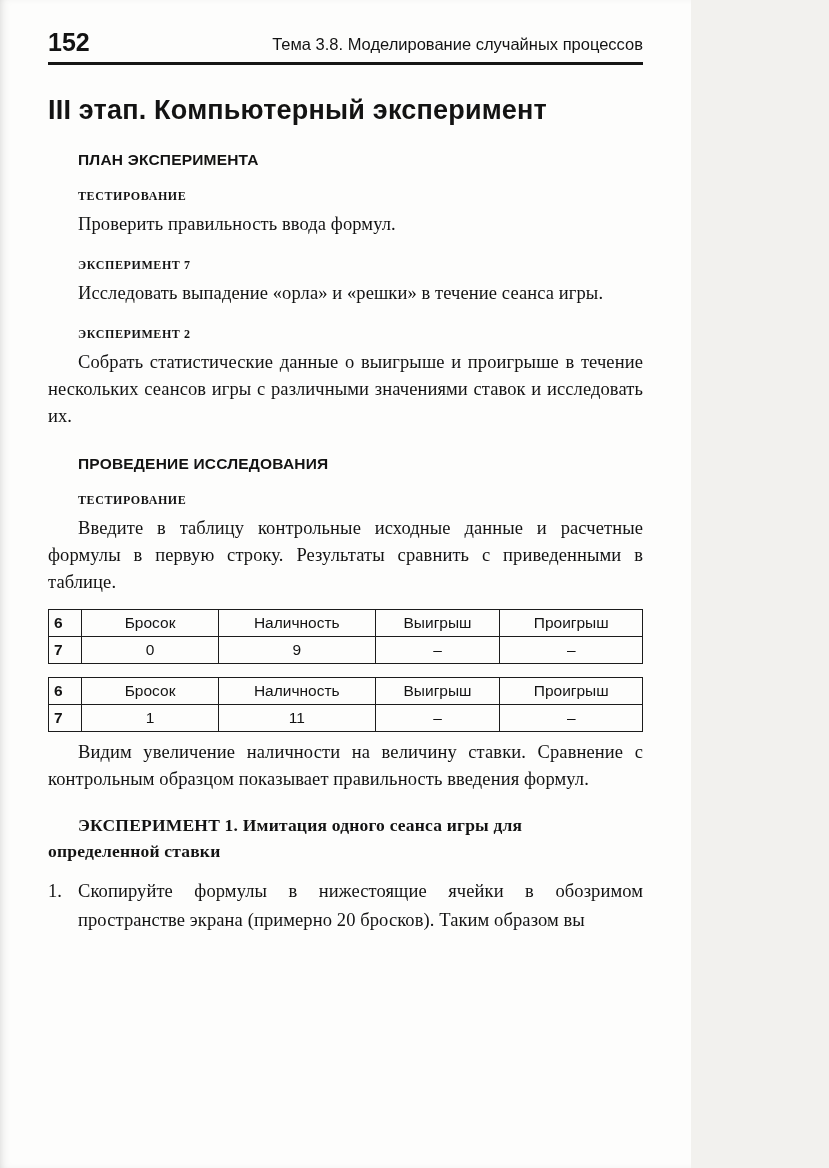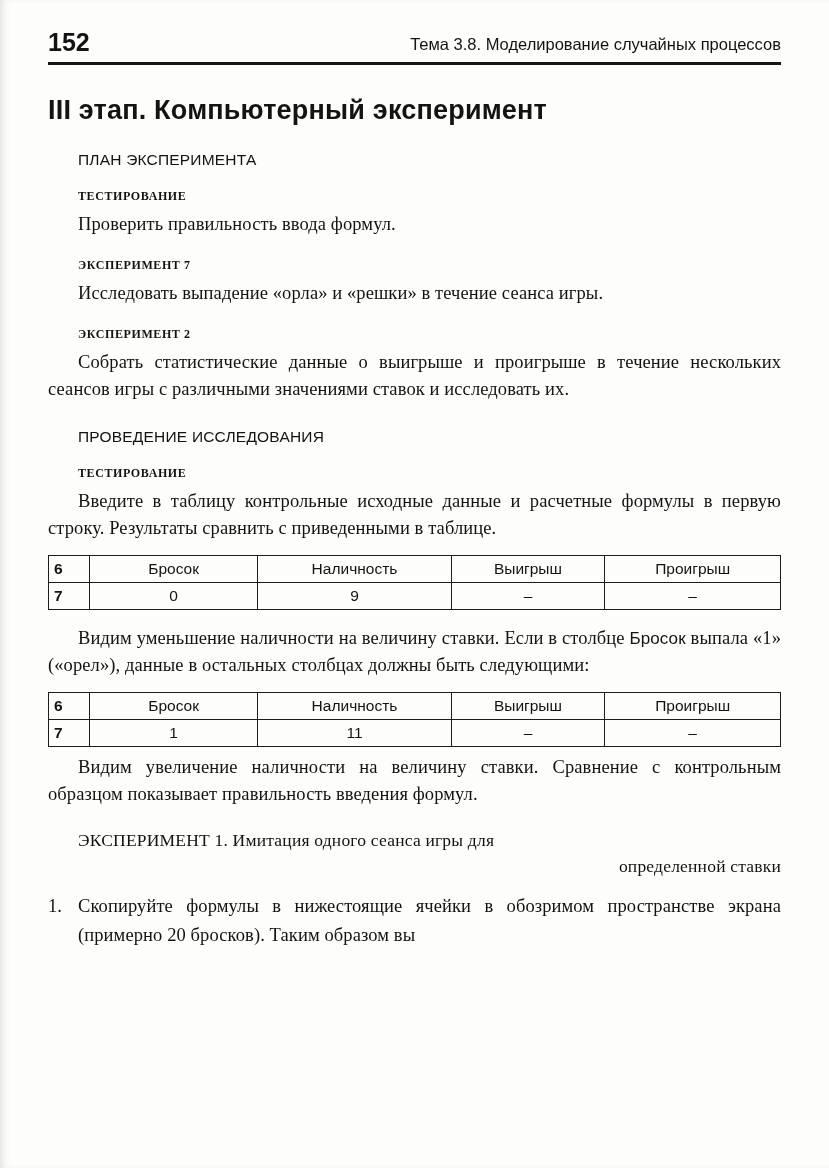--- a/index.html
+++ b/index.html
@@ -4,21 +4,21 @@
 <style>
   * { box-sizing: border-box; }
   html, body { margin: 0; padding: 0; }
   body {
     background: #f2f1ee;
     font-family: "Liberation Serif", serif;
     color: #131313;
     -webkit-font-smoothing: antialiased;
   }
   .page {
-    width: 829px;
+    width: 691px;
     height: 1168px;
     background: #fdfdfc;
     padding: 30px 48px 0 48px;
     position: relative;
     overflow: hidden;
     box-shadow: inset 6px 0 12px -8px rgba(0,0,0,.25);
   }
   
   .hdr-row {
     display: flex;
@@ -46,21 +46,21 @@
   
   h1.main {
     font-family: "Liberation Sans", sans-serif;
     font-weight: 700;
     font-size: 27px;
     margin: 30px 0 0 0;
     letter-spacing: 0.2px;
   }
   .sans-sub {
     font-family: "Liberation Sans", sans-serif;
-    font-weight: 400;
+    font-weight: 700;
     font-size: 15.5px;
     margin: 25px 0 0 30px;
     letter-spacing: 0.2px;
   }
   .serif-sub {
     font-weight: 700;
     font-size: 12px;
     margin: 20px 0 0 30px;
     letter-spacing: 0.6px;
   }
@@ -98,28 +98,28 @@
     text-align: left;
     font-weight: 600;
   }
   col.c0 { width: 5.6%; }
   col.c1 { width: 23%; }
   col.c2 { width: 26.4%; }
   col.c3 { width: 21%; }
   col.c4 { width: 24%; }
   
   .exp-head {
-    font-weight: 400;
+    font-weight: 700;
     font-size: 17.5px;
     line-height: 26px;
     margin-top: 19px;
     letter-spacing: 0.2px;
   }
   .exp-head .l1 { padding-left: 30px; }
-  .exp-head .l2 { text-align: right; }
+  .exp-head .l2 { text-align: left; }
   
   .list-item {
     display: flex;
     margin-top: 13px;
     font-size: 18.5px;
     line-height: 29px;
     letter-spacing: 0.1px;
   }
   .list-item .marker { flex: 0 0 30px; }
   .list-item .text { text-align: justify; flex: 1 1 auto; }
@@ -173,21 +173,20 @@
       <tr>
         <td class="rn">7</td>
         <td>0</td>
         <td>9</td>
         <td>–</td>
         <td>–</td>
       </tr>
     </tbody>
   </table>
 
-  <p class="body" style="margin-top:15px;"><span>Видим уменьшение наличности на величину ставки. Если в столбце </span><span class="term">Бросок</span><span> выпала «1» («орел»), данные в остальных столбцах должны быть следующими:</span></p>
 
   <table class="ctl">
     <colgroup>
         <col class="c0">
         <col class="c1">
         <col class="c2">
         <col class="c3">
         <col class="c4">
       </colgroup>
     <tbody>

